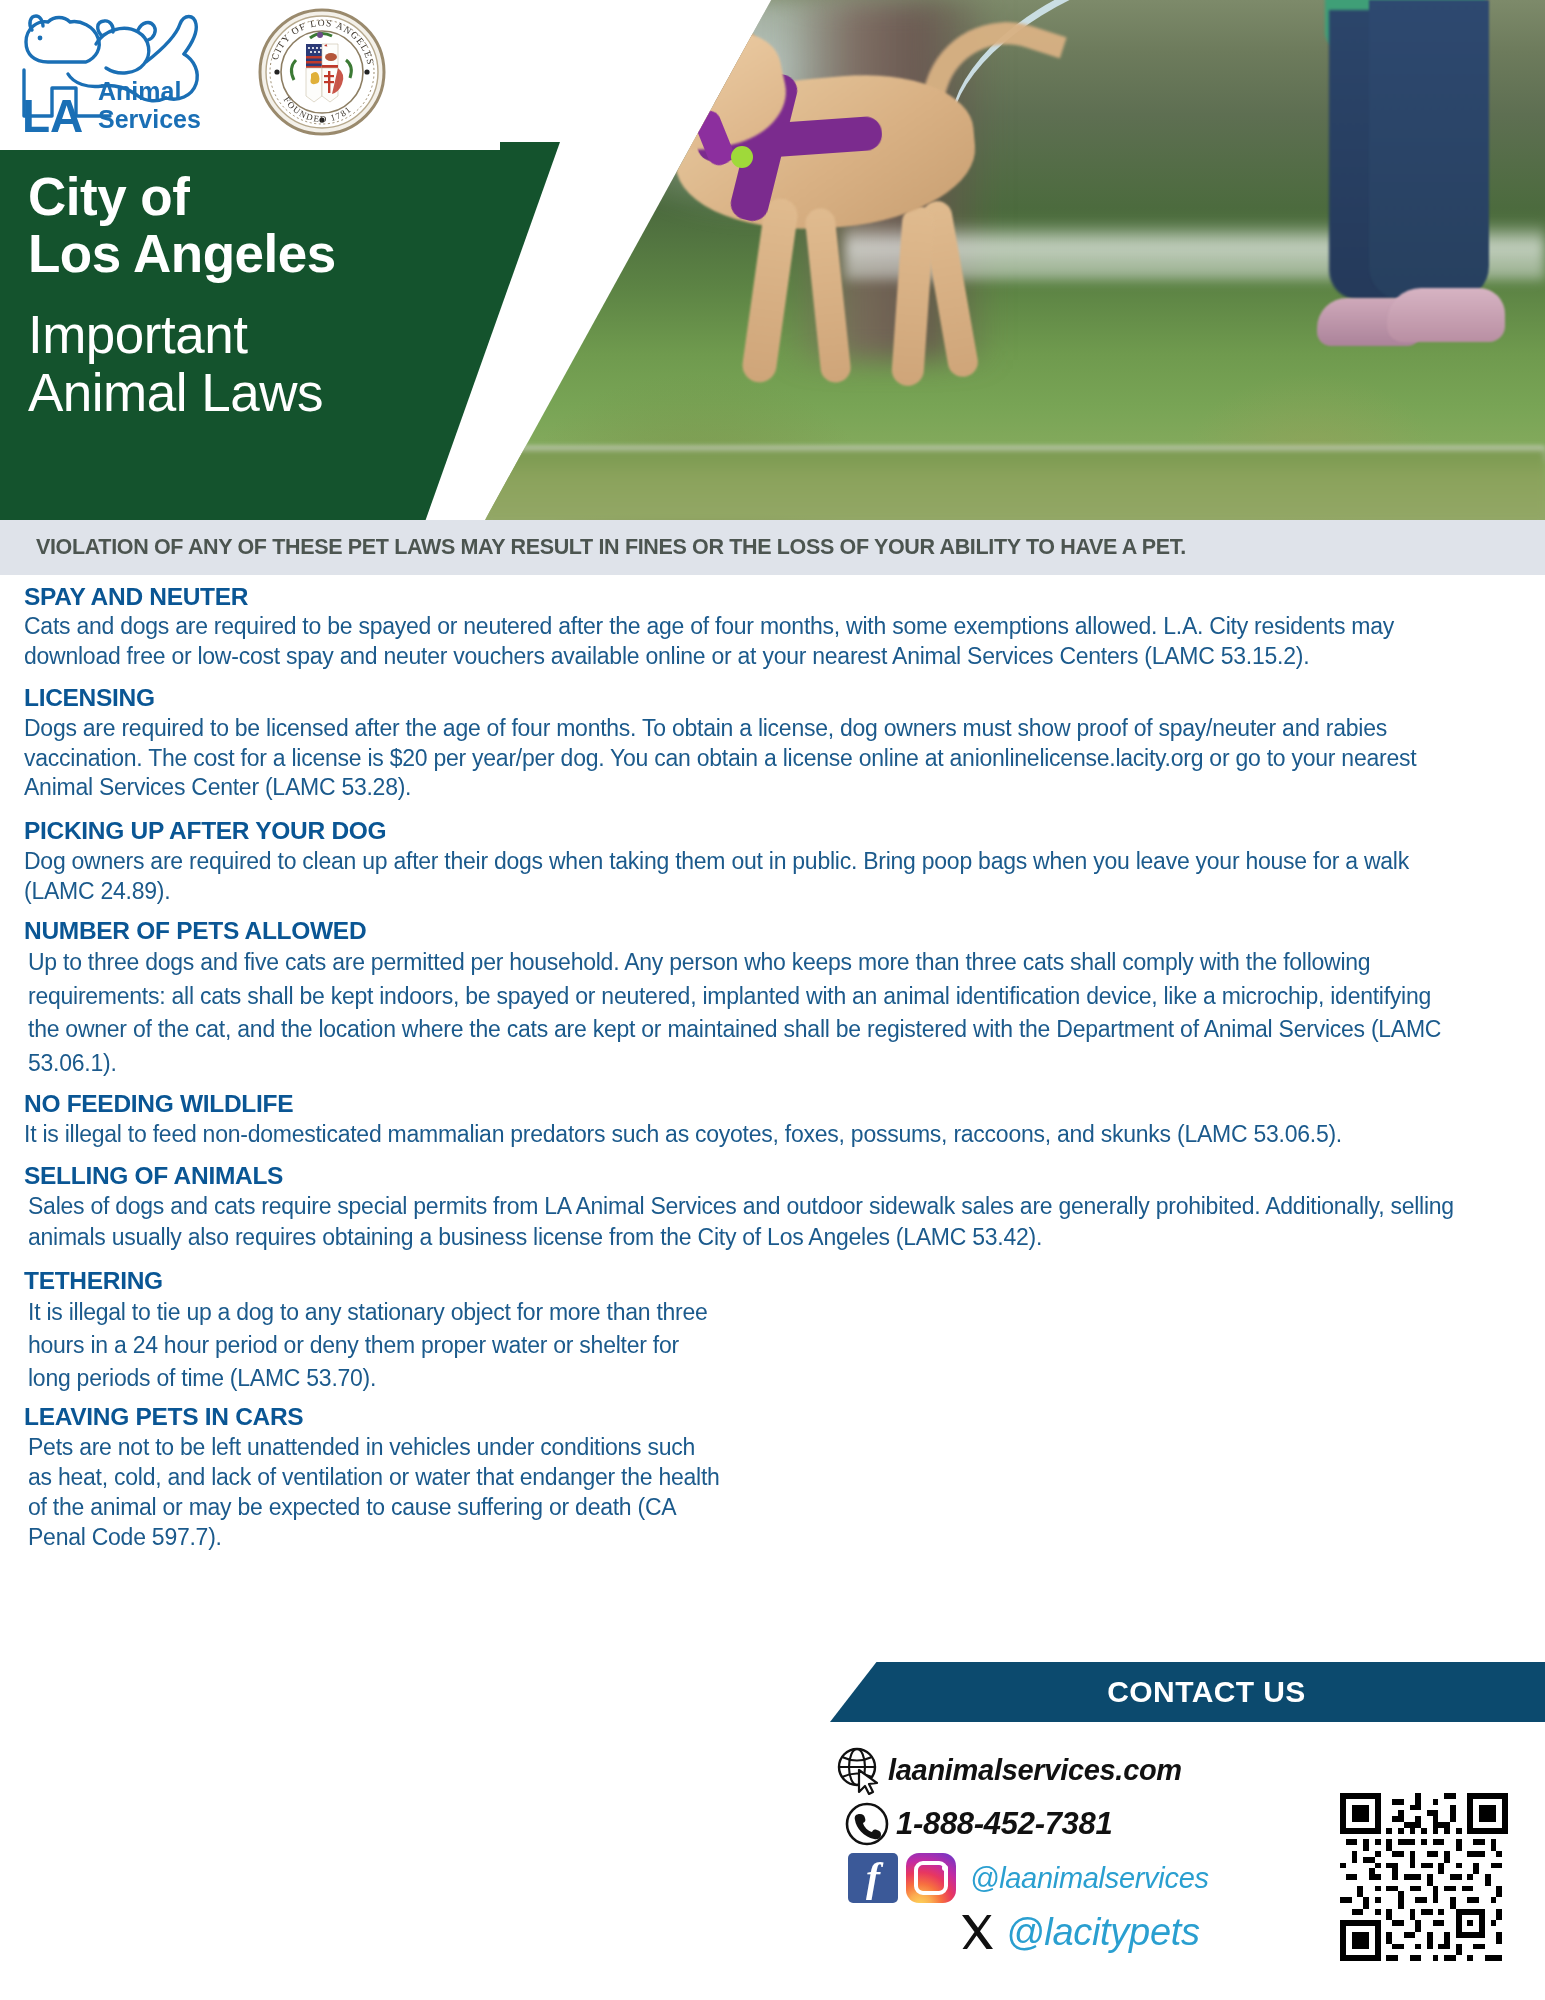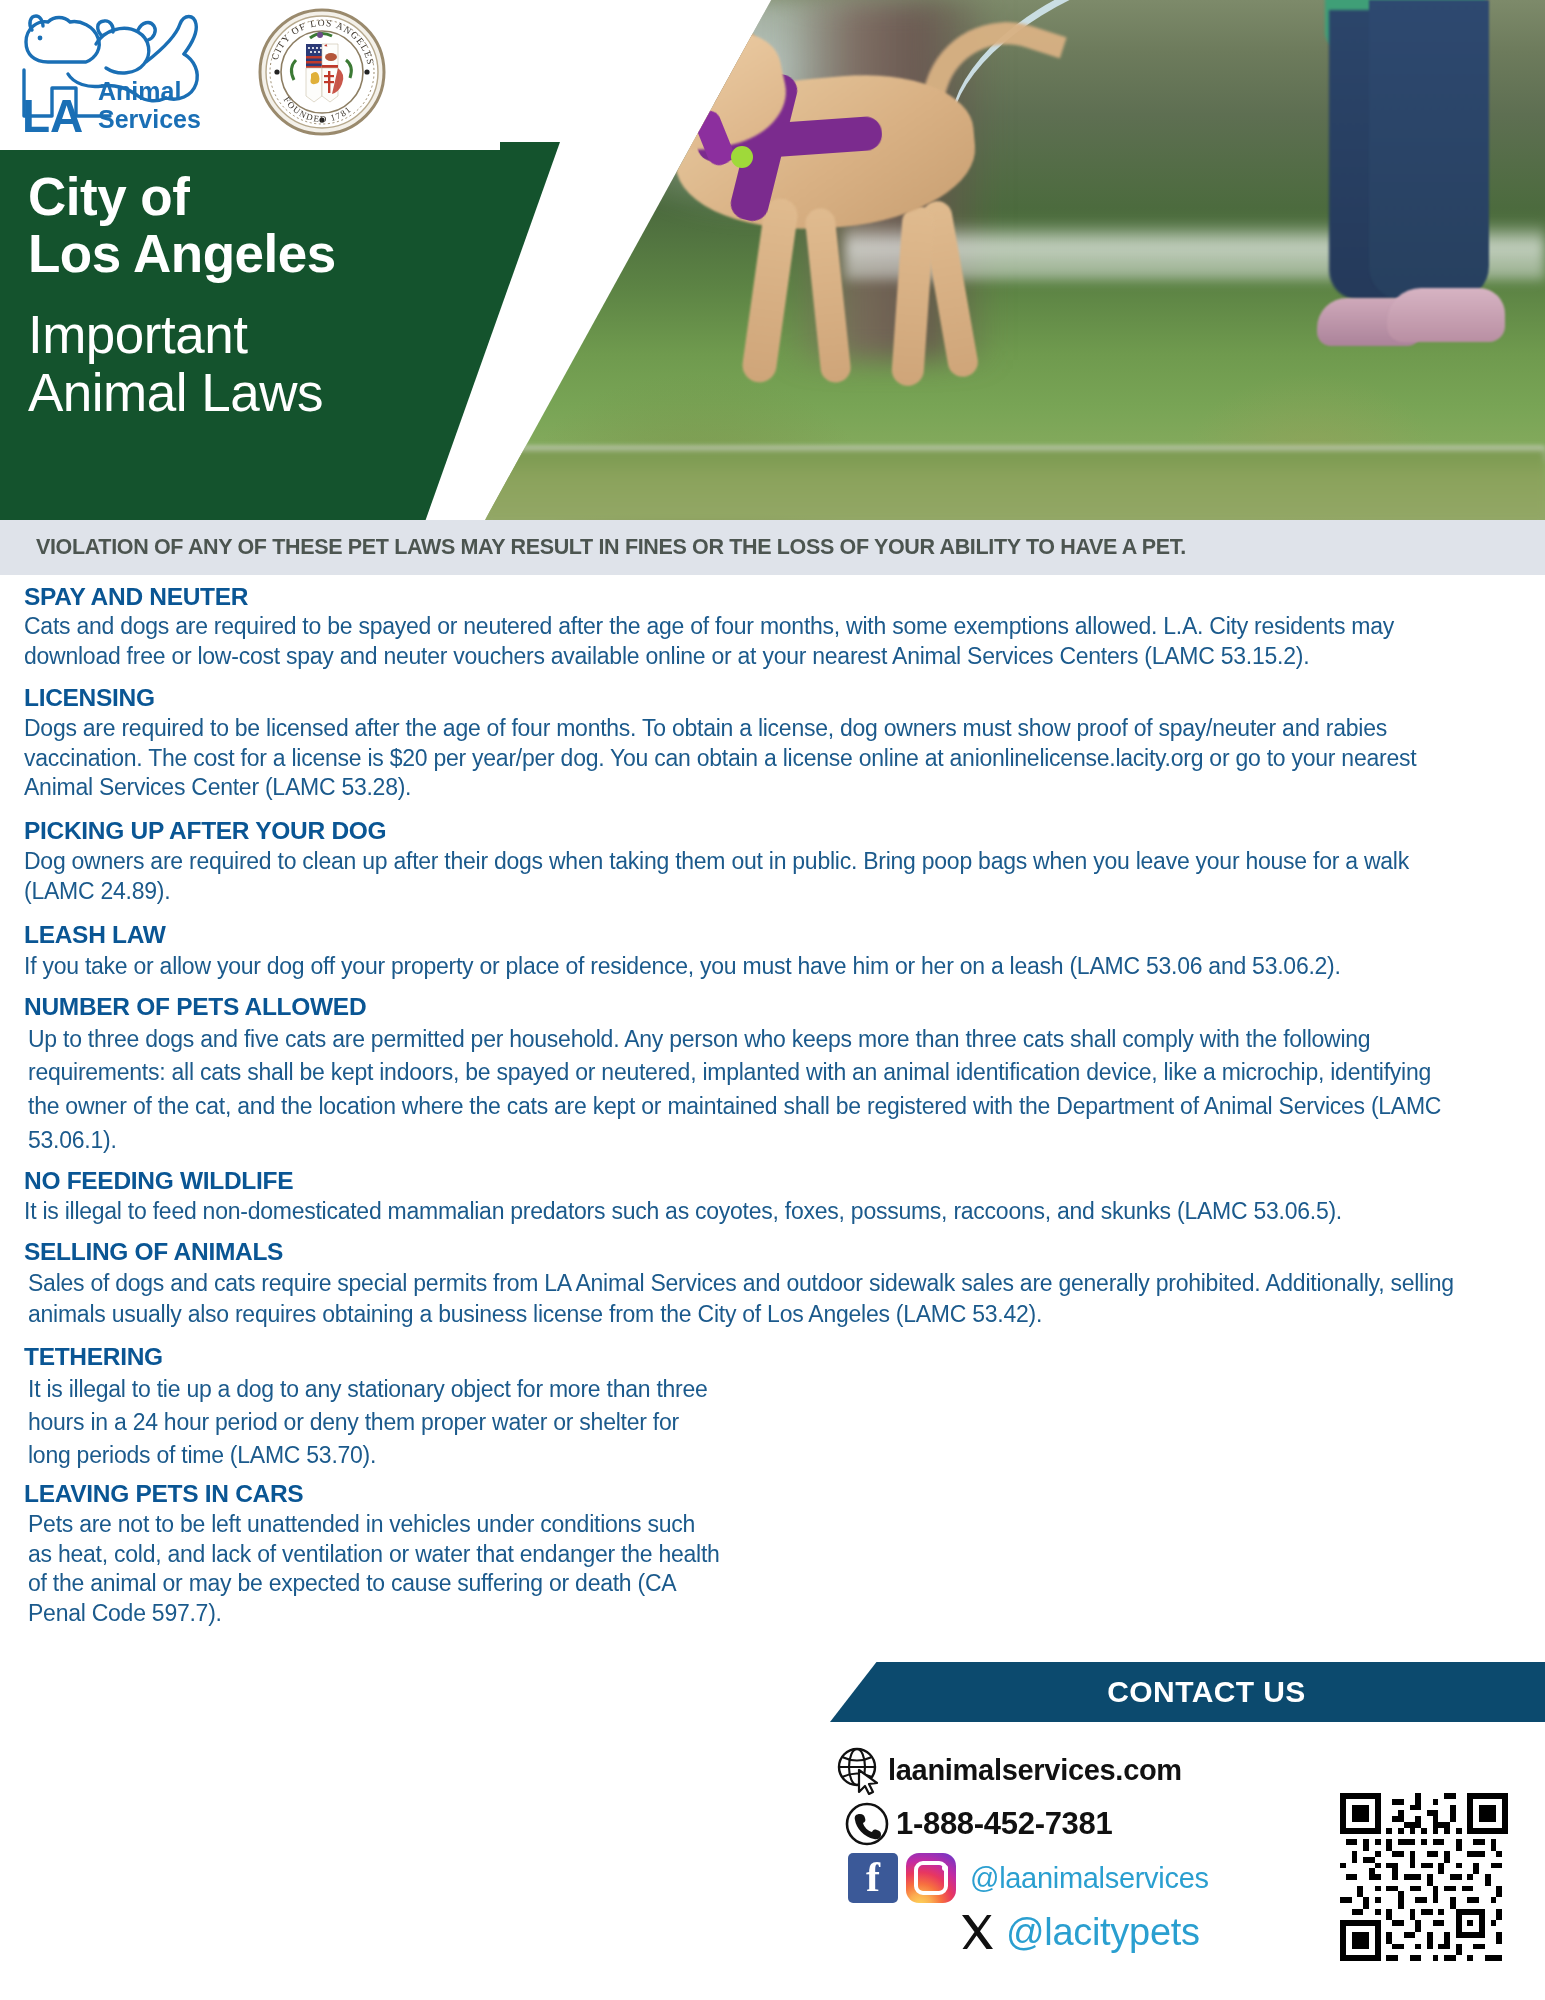--- a/index.html
+++ b/index.html
@@ -202,21 +202,21 @@
   .contact-banner {
     position: absolute; left: 830px; top: 1662px; width: 715px; height: 60px;
     background: #0c4a6e;
     clip-path: polygon(6.5% 0, 100% 0, 100% 100%, 0 100%);
     display: flex; align-items: center; justify-content: center;
   }
   .contact-banner span {
     color: #ffffff; font-size: 30px; font-weight: bold; letter-spacing: .4px;
     padding-left: 38px;
   }
-  .contact-list { position: absolute; left: 830px; top: 1745px; width: 500px; }
+  .contact-list { position: absolute; left: 830px; top: 1745px; width: 500px; font-style: italic; }
   .crow { display: flex; align-items: center; margin-bottom: 6px; }
   .crow .ico { width: 58px; display: flex; justify-content: center; align-items: center; }
   .crow .ctext { font-size: 29px; font-weight: bold; color: #111; letter-spacing: -0.3px; }
   .crow.web .ctext { font-size: 29px; }
   .crow.phone { margin-left: 8px; }
   .crow.phone .ctext { font-size: 31px; }
   .crow.social .ctext { font-size: 29px; color: #2a9fd0; font-weight: normal; }
   .crow.social2 { margin-left: 118px; }
   .crow.social2 .ctext { font-size: 38px; color: #2a9fd0; font-weight: normal; }
   .social-icons { display: flex; align-items: center; gap: 8px; margin-left: 18px; }
@@ -382,24 +382,20 @@
     <div class="sec s2">
       <h2>LICENSING</h2>
       <p>Dogs are required to be licensed after the age of four months. To obtain a license, dog owners must show proof of spay/neuter and rabies vaccination. The cost for a license is $20 per year/per dog. You can obtain a license online at anionlinelicense.lacity.org or go to your nearest Animal Services Center (LAMC 53.28).</p>
     </div>
 
     <div class="sec s3">
       <h2>PICKING UP AFTER YOUR DOG</h2>
       <p>Dog owners are required to clean up after their dogs when taking them out in public. Bring poop bags when you leave your house for a walk (LAMC 24.89).</p>
     </div>
 
-    <div class="sec s4">
-      <h2>LEASH LAW</h2>
-      <p>If you take or allow your dog off your property or place of residence, you must have him or her on a leash (LAMC 53.06 and 53.06.2).</p>
-    </div>
 
     <div class="sec s5">
       <h2>NUMBER OF PETS ALLOWED</h2>
       <p>Up to three dogs and five cats are permitted per household. Any person who keeps more than three cats shall comply with the following requirements: all cats shall be kept indoors, be spayed or neutered, implanted with an animal identification device, like a microchip, identifying the owner of the cat, and the location where the cats are kept or maintained shall be registered with the Department of Animal Services (LAMC 53.06.1).</p>
     </div>
 
     <div class="sec s6">
       <h2>NO FEEDING WILDLIFE</h2>
       <p>It is illegal to feed non-domesticated mammalian predators such as coyotes, foxes, possums, raccoons, and skunks (LAMC 53.06.5).</p>
     </div>

